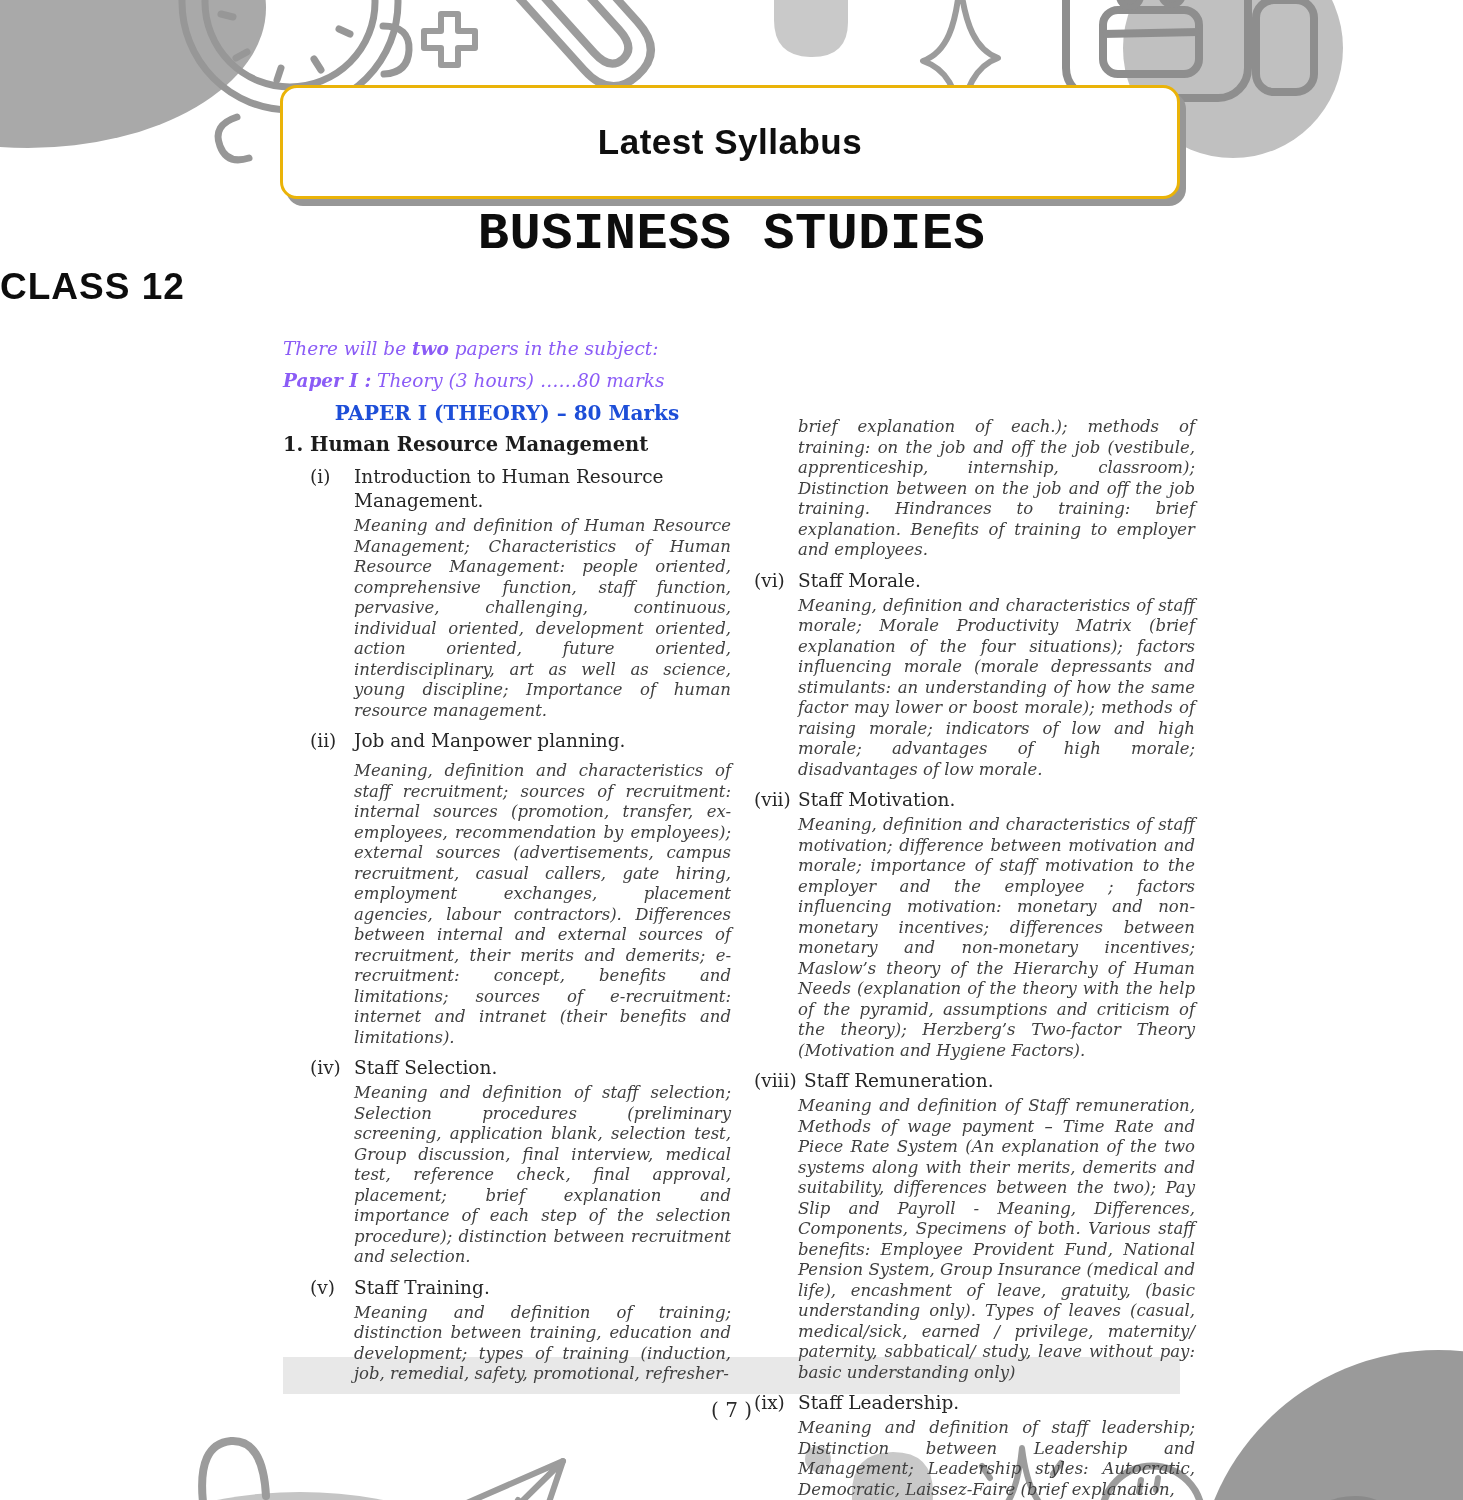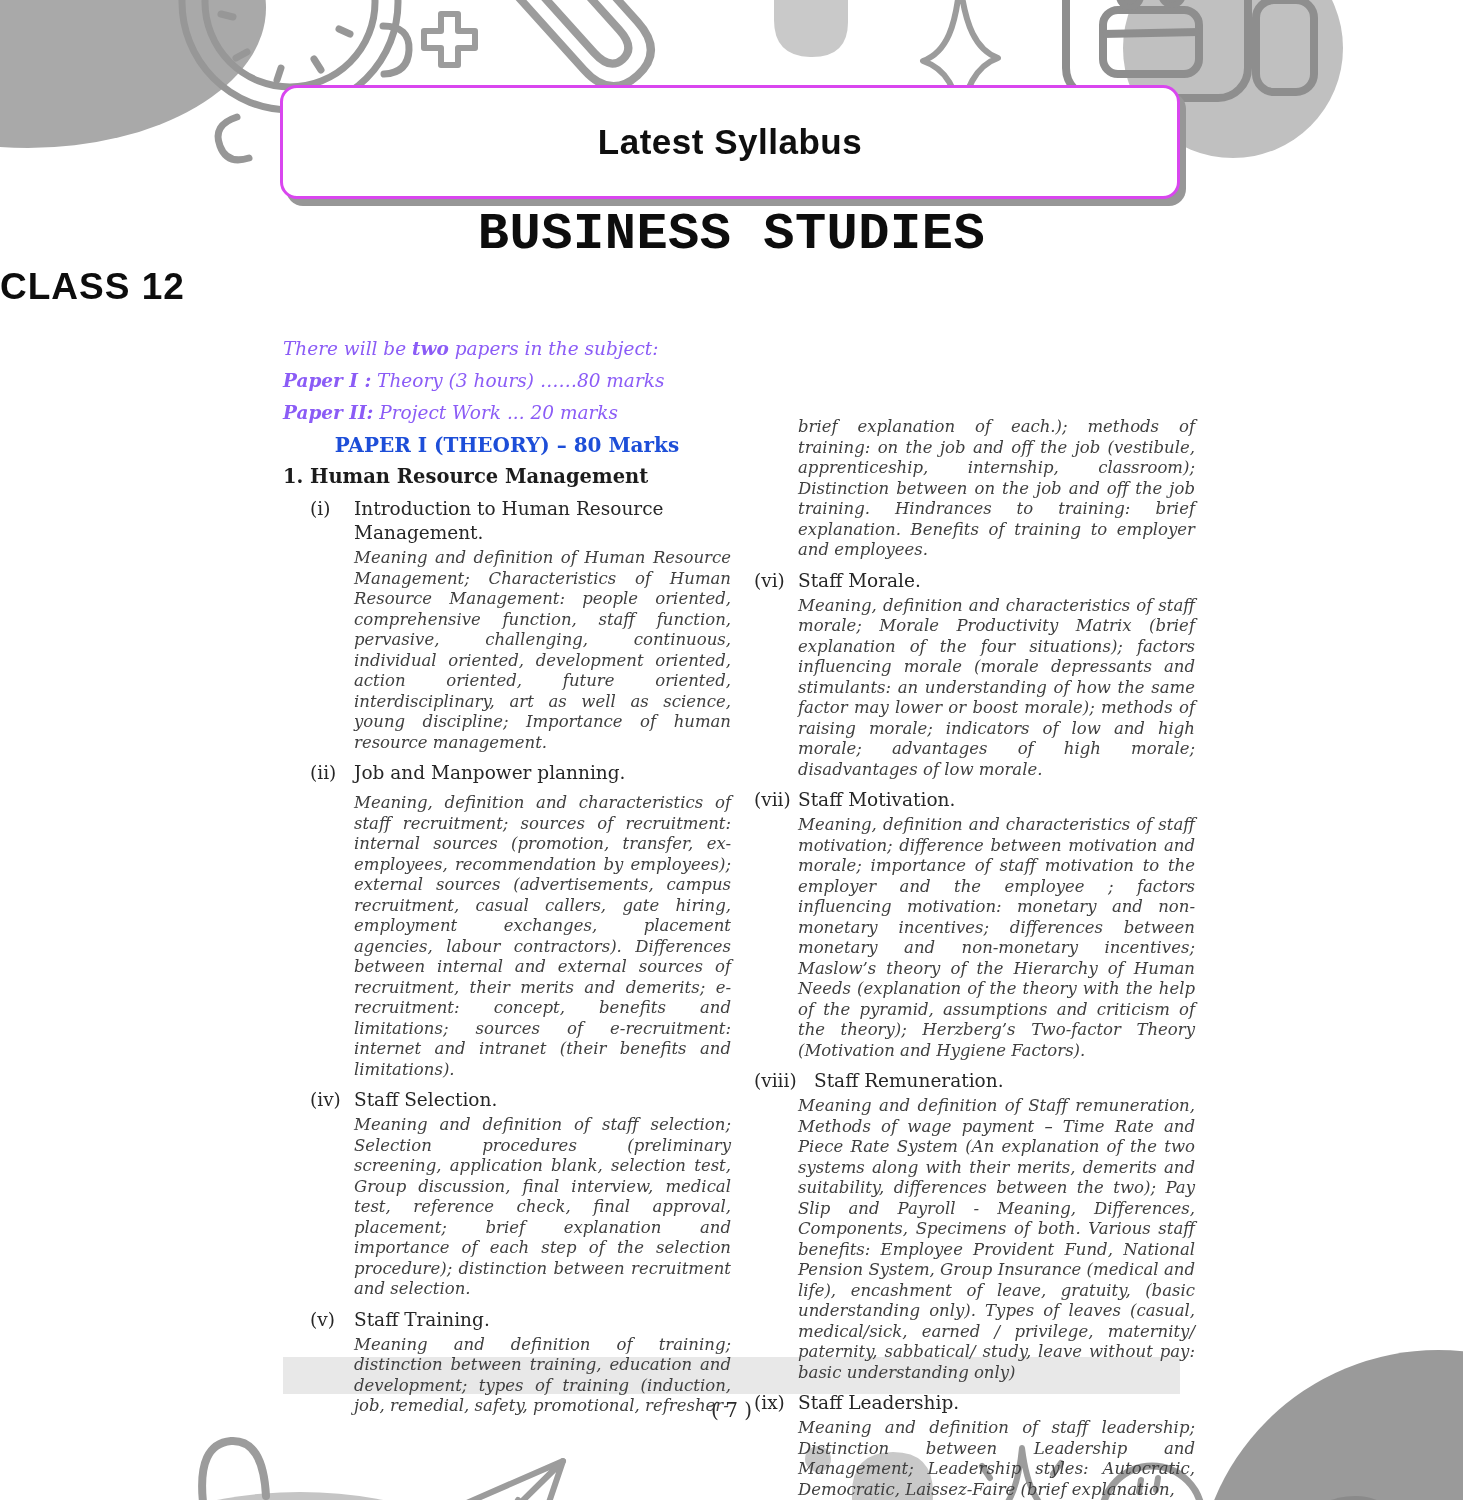--- a/index.html
+++ b/index.html
@@ -4,21 +4,21 @@
 <style>
   html, body { margin:0; padding:0; }
   body {
     width:1463px; height:1500px; position:relative; overflow:hidden;
     background:#ffffff; font-family:"DejaVu Serif", serif;
   }
   .deco { position:absolute; left:0; top:0; z-index:1; pointer-events:none; }
 
   .banner {
     position:absolute; left:280px; top:85px; width:894px; height:108px;
-    background:#ffffff; border:3px solid #d946ef; border-radius:17px;
+    background:#ffffff; border:3px solid #eab308; border-radius:17px;
     box-shadow:6px 7px 0 #979797; z-index:3;
     display:flex; align-items:center; justify-content:center;
   }
   .banner-text {
     font-family:"Liberation Sans", sans-serif; font-weight:700;
     font-size:35px; color:#0f0f0f; letter-spacing:0.5px;
   }
 
   .main-title {
     position:absolute; left:0; top:205px; width:100%; text-align:center;
@@ -47,21 +47,21 @@
   }
   .unit-heading { display:flex; font-weight:bold; font-size:19.5px; line-height:24px; color:#1c1c1c; }
   .unit-num { width:27px; flex:0 0 auto; }
 
   .items-left  { padding-left:27px; }
   .items-right { padding-left:7px; }
 
   .syll-item { margin-top:8px; }
   .item-head { display:flex; font-size:18.5px; line-height:24px; color:#262626; }
   .item-num  { min-width:44px; flex:0 0 auto; }
-  .item-head.gap .item-num { margin-right:16px; }
+  .item-head.gap .item-num { margin-right:6px; }
   .item-body {
     margin:3px 0 0 44px; font-style:italic; font-size:16.5px;
     line-height:20.5px; text-align:justify; color:#3f3f3f;
   }
   .cont .item-body { margin-top:0; }
 
   .band {
     position:absolute; left:283px; top:1357px; width:897px; height:37px;
     background:#e8e8e8; z-index:1;
   }
@@ -156,21 +156,20 @@
 
 <div class="main-title">BUSINESS STUDIES</div>
 <div class="sub-title">CLASS 12</div>
 
 <div class="content">
 
   <div class="col col-left">
     <div class="intro">
       <p><span>There will be </span><b>two</b><span> papers in the subject:</span></p>
       <p><b>Paper I :</b><span> Theory (3 hours) ……80 marks</span></p>
-      <p><b>Paper II:</b><span> Project Work ... 20 marks</span></p>
     </div>
 
     <div class="section-heading">PAPER I (THEORY) – 80 Marks</div>
 
     <div class="unit-heading">
       <span class="unit-num">1.</span>
       <span>Human Resource Management</span>
     </div>
 
     <div class="items-left">

